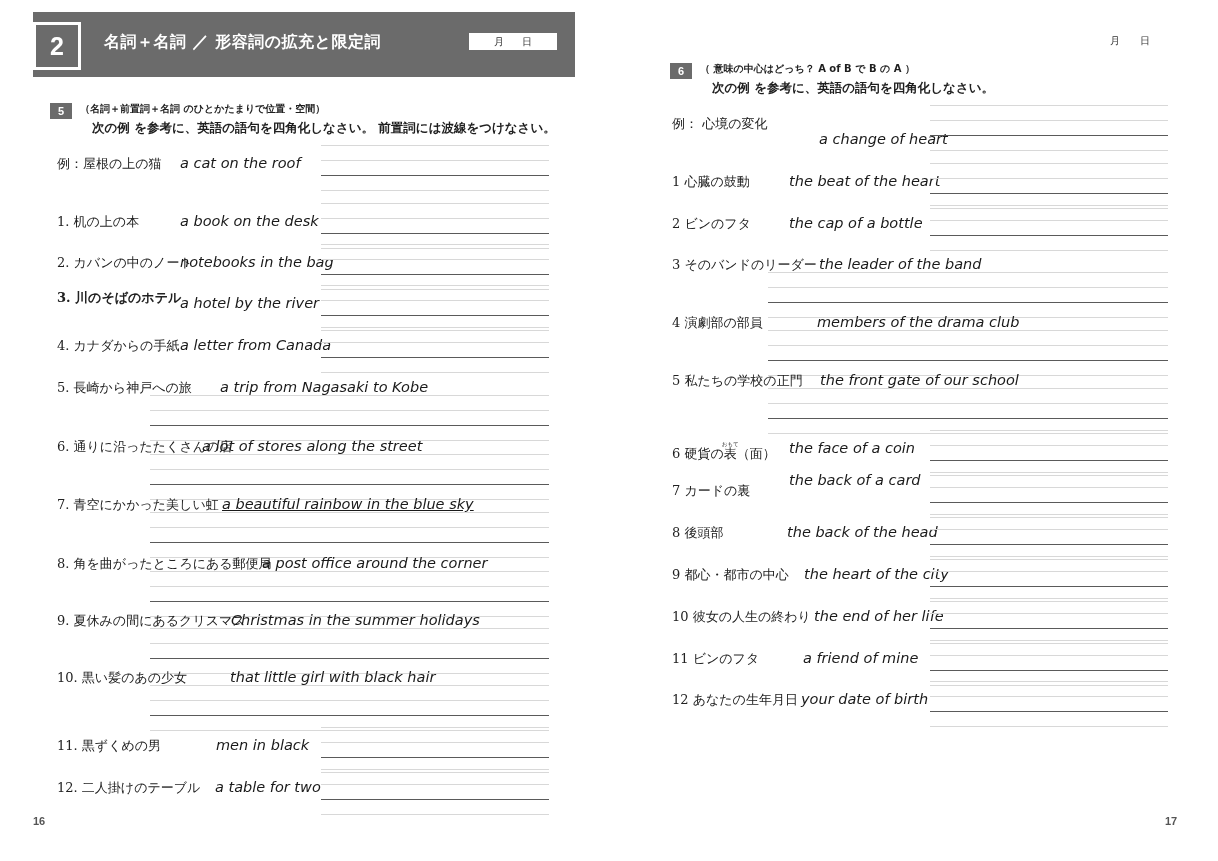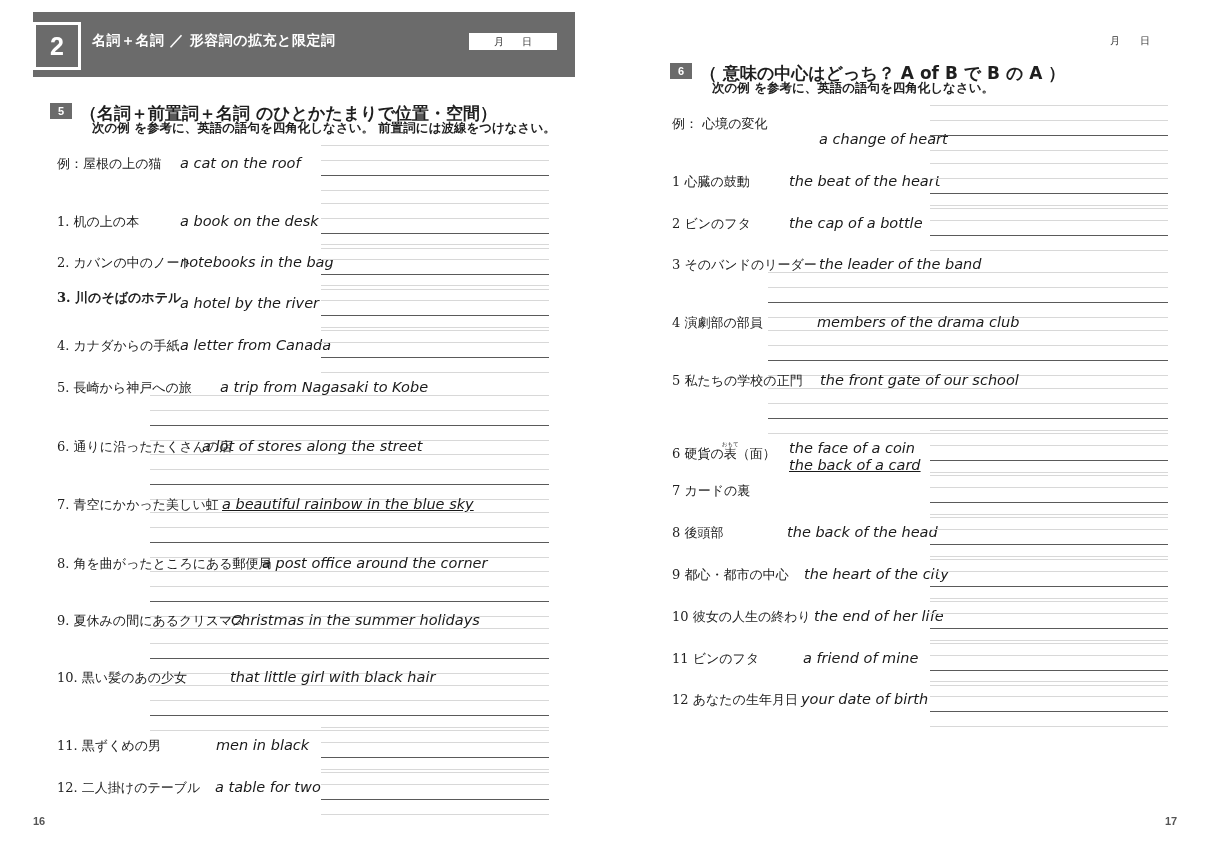--- a/index.html
+++ b/index.html
@@ -51,26 +51,26 @@
   }
   .unit-number-box span {
     color: #ffffff;
     font-family: "Liberation Sans", sans-serif;
     font-weight: bold;
     font-size: 25px;
     line-height: 1;
   }
   .unit-title {
     position: absolute;
-    left: 92px;
+    left: 104px;
     top: 32px;
     color: #ffffff;
     font-family: "DejaVu Sans", "Liberation Sans", sans-serif;
     font-weight: bold;
-    font-size: 14px;
+    font-size: 16px;
     letter-spacing: 0.5px;
     white-space: nowrap;
   }
   .date-box {
     position: absolute;
     left: 469px;
     top: 33px;
     width: 88px;
     height: 17px;
     background: #ffffff;
@@ -117,21 +117,21 @@
     align-items: center;
     justify-content: center;
     line-height: 1;
   }
   .sec-title {
     position: absolute;
     left: 30px;
     top: -1px;
     font-family: "DejaVu Sans", "Liberation Sans", sans-serif;
     font-weight: bold;
-    font-size: 17px;
+    font-size: 10px;
     color: #1f1f1f;
     white-space: nowrap;
   }
   .sec-instr {
     position: absolute;
     left: 42px;
     top: 17px;
     font-family: "DejaVu Sans", "Liberation Sans", sans-serif;
     font-weight: bold;
     font-size: 12.5px;
@@ -450,21 +450,21 @@
   <div class="lines" style="left:930px; top:430px; width:238px;">
     <i class="l1"></i>
       <i class="l2"></i>
       <i class="l3"></i>
       <i class="l4"></i>
   </div>
 </div>
 
 <div class="row">
   <div class="row-jp" style="left:672px; top:484px;"><span>7</span> <span>カードの裏</span></div>
-  <div class="row-en" style="left:789px; top:458px;text-decoration:underline;">the back of a card</div>
+  <div class="row-en" style="left:789px; top:473px;">the back of a card</div>
   <div class="lines" style="left:930px; top:472px; width:238px;">
     <i class="l1"></i>
       <i class="l2"></i>
       <i class="l3"></i>
       <i class="l4"></i>
   </div>
 </div>
 
 <div class="row">
   <div class="row-jp" style="left:672px; top:526px;"><span>8</span> <span>後頭部</span></div>

